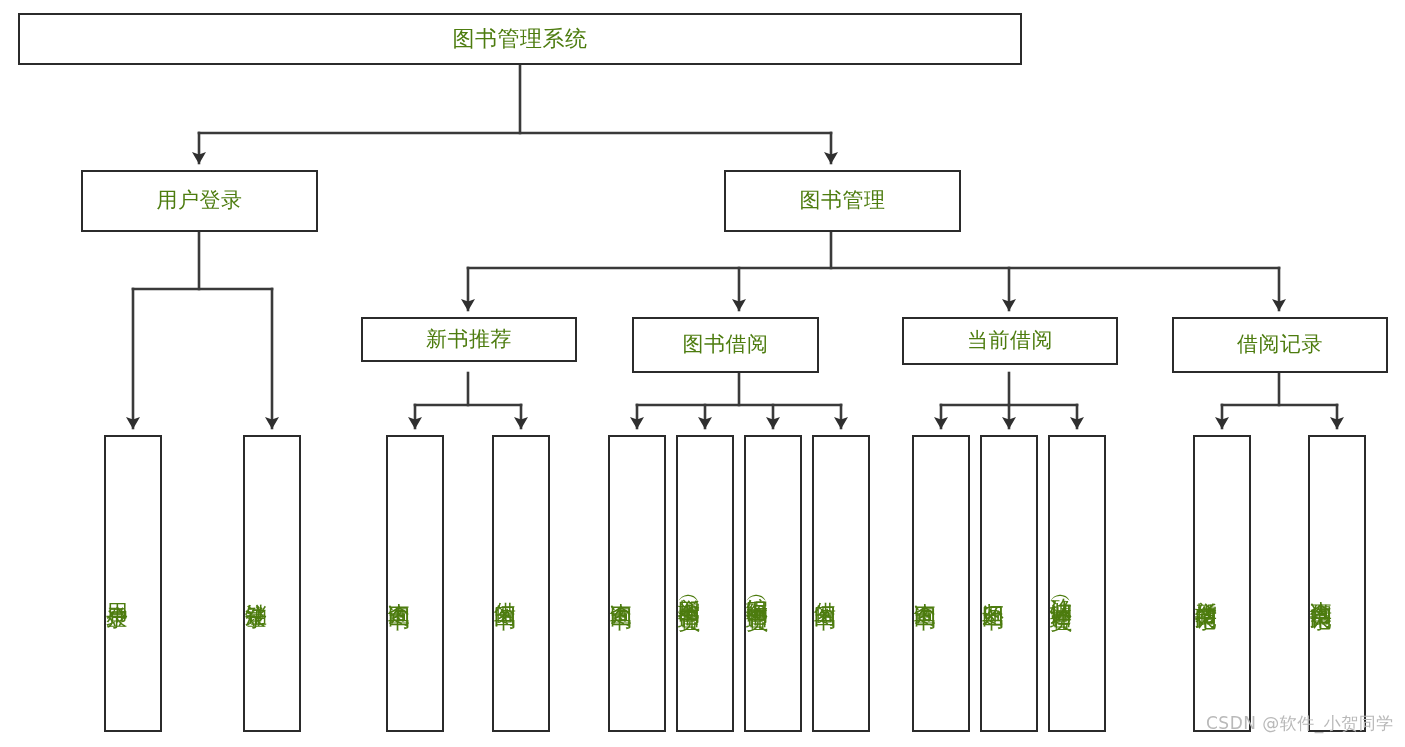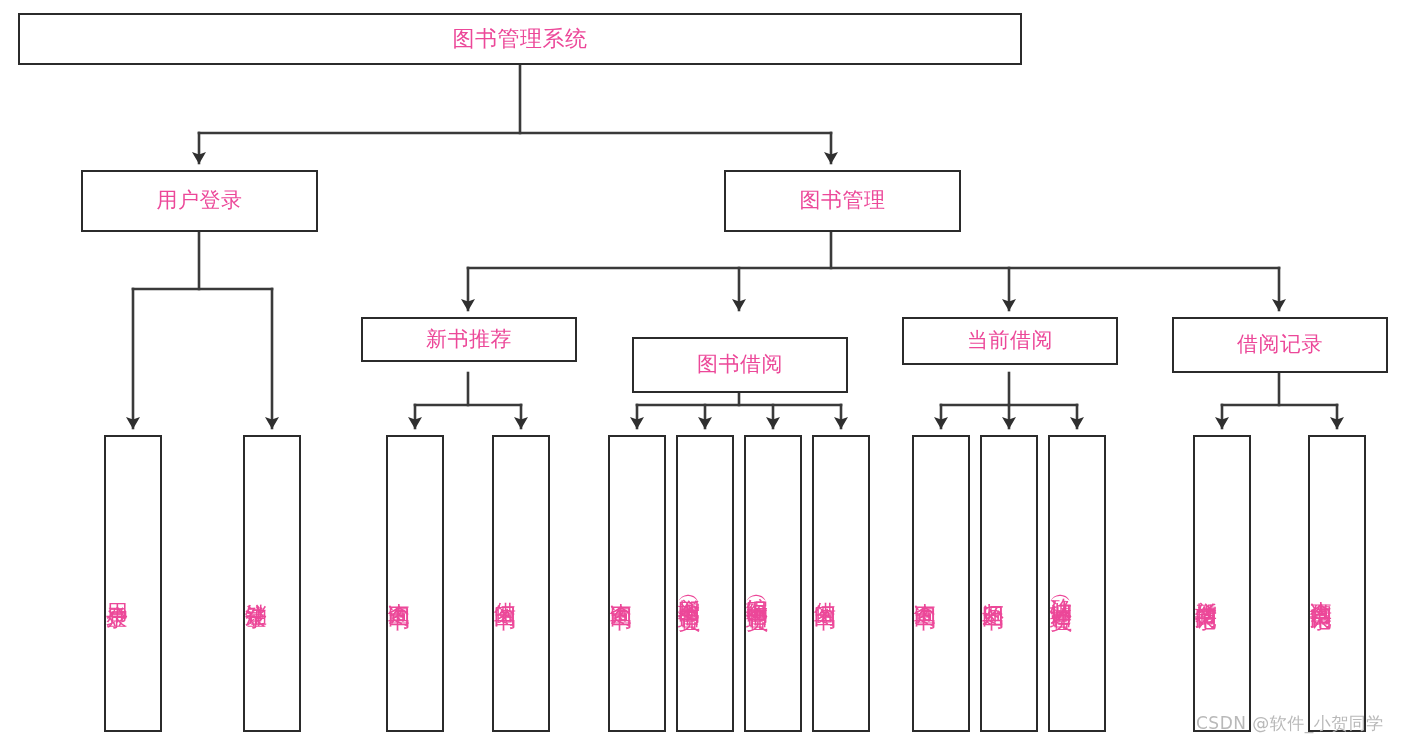--- a/index.html
+++ b/index.html
@@ -30,21 +30,21 @@
     position: absolute;
     box-sizing: border-box;
     background: #ffffff;
     border: 2px solid #2b2b2b;
     display: flex;
     align-items: center;
     justify-content: center;
     z-index: 2;
   }
   .node .label {
-    color: #ec4899;
+    color: #4d7c0f;
     line-height: 1.12;
     text-align: center;
     white-space: nowrap;
   }
   .node.horiz .label {
     font-size: 21px;
     letter-spacing: 0.5px;
   }
   .node.root .label {
     font-size: 22px;
@@ -137,21 +137,21 @@
   </div>
 
   <div class="node horiz" style="left:724px; top:170px; width:237px; height:62px;">
     <span class="label">图书管理</span>
   </div>
 
   <div class="node horiz" style="left:361px; top:317px; width:216px; height:45px;">
     <span class="label">新书推荐</span>
   </div>
 
-  <div class="node horiz" style="left:632px; top:317px; width:216px; height:56px;margin-top:20px;">
+  <div class="node horiz" style="left:632px; top:317px; width:187px; height:56px;">
     <span class="label">图书借阅</span>
   </div>
 
   <div class="node horiz" style="left:902px; top:317px; width:216px; height:48px;">
     <span class="label">当前借阅</span>
   </div>
 
   <div class="node horiz" style="left:1172px; top:317px; width:216px; height:56px;justify-content:center;">
     <span class="label">借阅记录</span>
   </div>
@@ -193,15 +193,15 @@
     <span class="label">确认归还（管理员）</span>
   </div>
 
   <div class="node vert" style="left:1193px; top:435px; width:58px; height:297px;">
     <span class="label">新增借阅记录</span>
   </div>
   <div class="node vert" style="left:1308px; top:435px; width:58px; height:297px;">
     <span class="label">查询借阅记录</span>
   </div>
 
-  <div class="watermark" style="left:1196px; top:712px;">CSDN @软件_小贺同学</div>
+  <div class="watermark" style="left:1196px; top:712px;padding-left:10px;">CSDN @软件_小贺同学</div>
 
 </div>
 
 </body></html>

